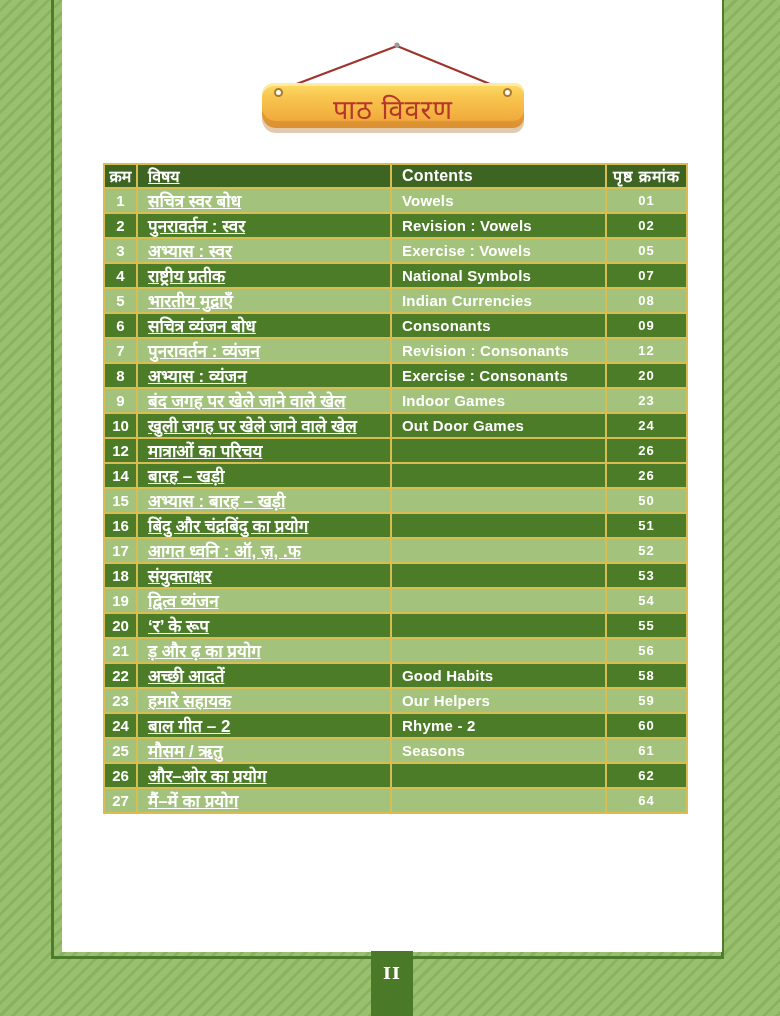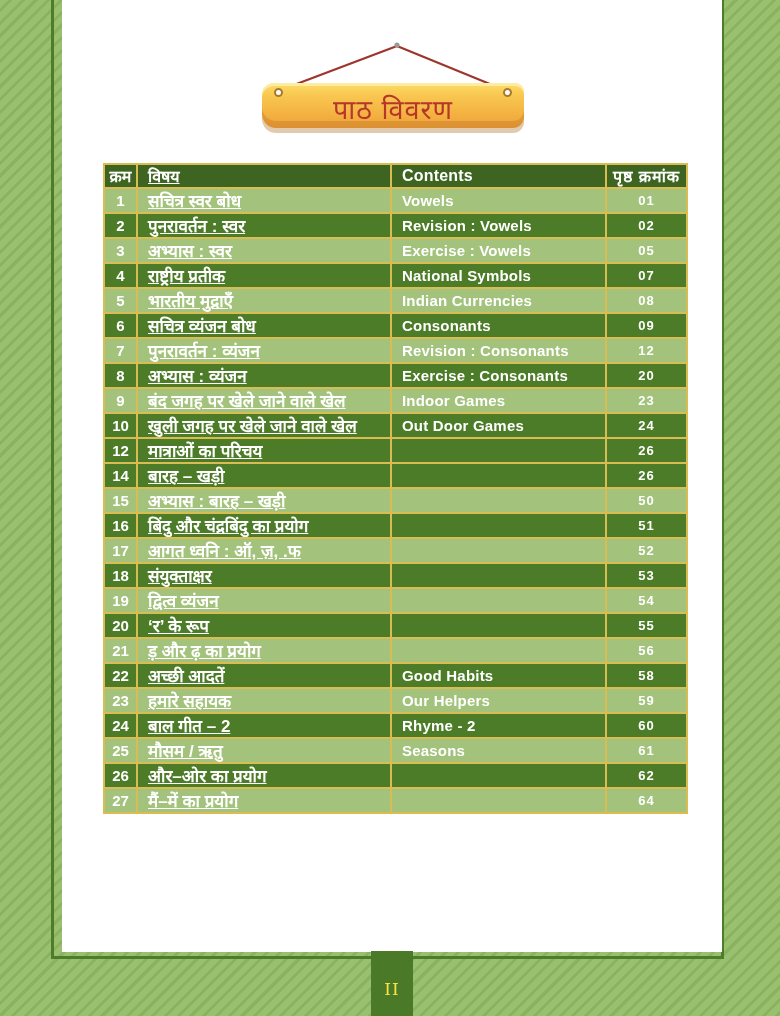--- a/index.html
+++ b/index.html
@@ -62,23 +62,23 @@
   .c-no{width:33px;text-align:center;font-size:15px;}
   .c-sub{width:254px;font-size:17px;padding-left:10px !important;text-align:left;text-decoration:underline;}
   .c-eng{width:215px;font-size:15px;padding-left:10px !important;text-align:left;letter-spacing:.2px;}
   .c-pg{width:81px;text-align:center;font-size:13px;letter-spacing:1px;}
   
   .tab{
     position:absolute;left:371px;top:951px;width:42px;height:65px;
     background:#4a7a28;text-align:center;
   }
   .tab-label{
-    display:inline-block;margin-top:28px;color:#fde047;
+    display:inline-block;margin-top:12px;color:#ffffff;
     font-family:"DejaVu Serif","Liberation Serif",serif;
-    font-size:17px;font-weight:400;letter-spacing:1px;
+    font-size:17px;font-weight:700;letter-spacing:1px;
   }
 </style>
 </head>
 <body>
 
 <div class="stage">
 
   <div class="frame"></div>
 
   <div class="page">

